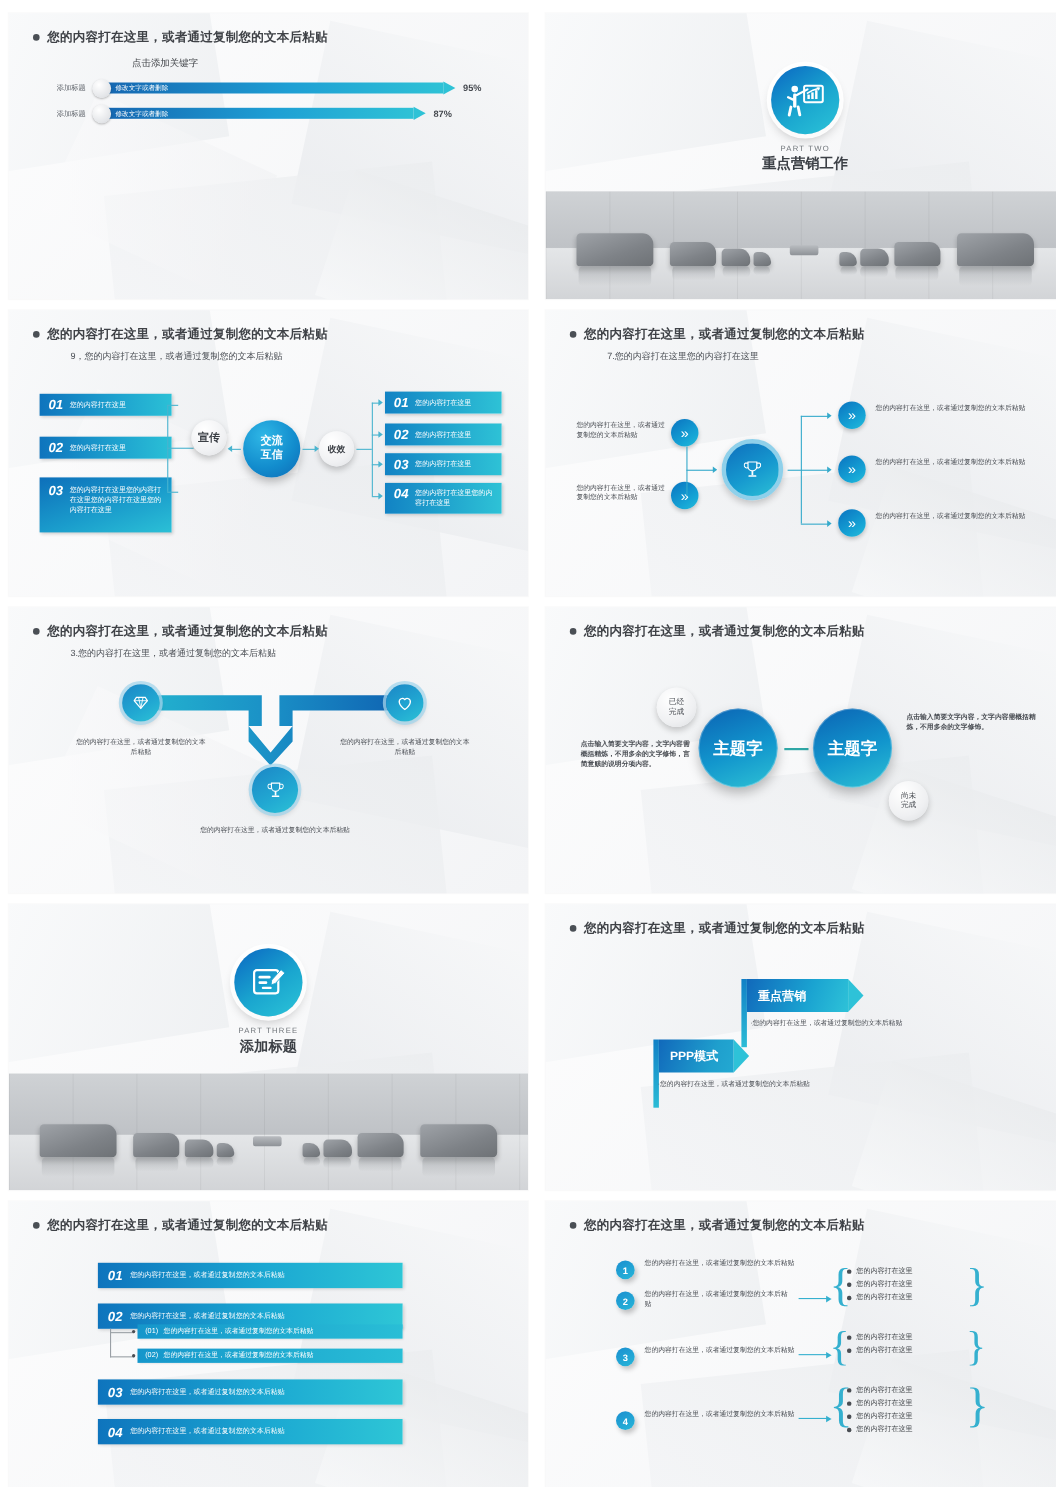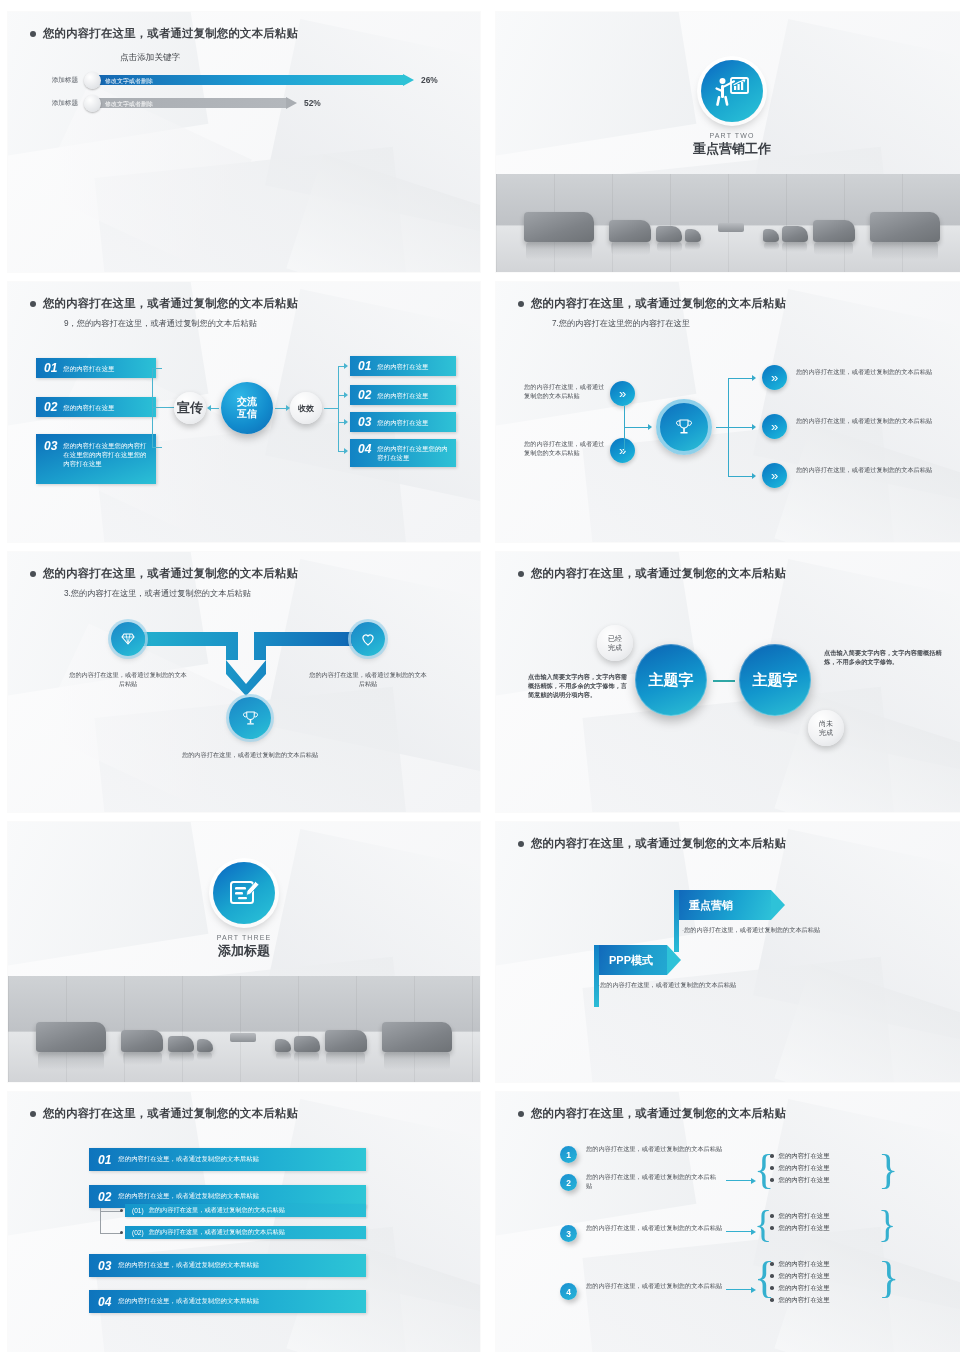--- a/index.html
+++ b/index.html
@@ -186,33 +186,33 @@
       <div class="barrow">
         <span class="barlabel">添加标题</span>
         <span class="knob"></span>
         <span class="arrowwrap" style="width:322px">
           <span class="arrow blue" style="width:322px">
             <span class="body"></span>
               <span class="head"></span>
           </span>
           <span class="barinner">修改文字或者删除</span>
         </span>
-        <span class="pct">26%</span>
+        <span class="pct">95%</span>
       </div>
       <div class="barrow">
         <span class="barlabel">添加标题</span>
         <span class="knob"></span>
-        <span class="arrowwrap" style="width:205px">
-          <span class="arrow gray" style="width:205px">
+        <span class="arrowwrap" style="width:295px">
+          <span class="arrow blue" style="width:295px">
             <span class="body"></span>
               <span class="head"></span>
           </span>
           <span class="barinner">修改文字或者删除</span>
         </span>
-        <span class="pct">52%</span>
+        <span class="pct">87%</span>
       </div>
     </div>
   </div>
 
   <div class="slide">
     <div class="poly">
         <i class="f1"></i>
         <i class="f2"></i>
         <i class="f3"></i>
       </div>
@@ -274,21 +274,21 @@
     <div class="chip" style="left:28px; top:152px; width:120px; height:50px; padding-top:6px; background:linear-gradient(160deg,#0d6fba,#1a9ccc 55%,#2bc0d6);">
       <span class="n">03</span>
       <span class="t">您的内容打在这里您的内容打在这里您的内容打在这里您的内容打在这里</span>
     </div>
 
     <div class="ln v" style="left:144px; top:86px;  height:79px;"></div>
     <div class="ln h" style="left:144px; top:86px;  width:10px;"></div>
     <div class="ln h" style="left:144px; top:165px; width:10px;"></div>
     <div class="ln h" style="left:144px; top:125px; width:24px;"></div>
 
-    <div class="bubble bub-gray" style="left:166px; top:110px; width:32px; height:32px; font-size:13px;">宣传</div>
+    <div class="bubble bub-gray" style="left:166px; top:100px; width:32px; height:32px; font-size:10px;">宣传</div>
     <div class="bubble bub-blue" style="left:213px; top:100px; width:52px; height:52px; font-size:10px; line-height:12px;">
       <span>
         <span>交流</span><br>
         <span>互信</span>
       </span>
     </div>
     <div class="bubble bub-gray" style="left:282px; top:110px; width:32px; height:32px; font-size:8px;">收效</div>
 
     <div class="ln h" style="left:200px; top:126px; width:11px;"></div>
     <div class="tri-l" style="left:199px; top:123px;"></div>

